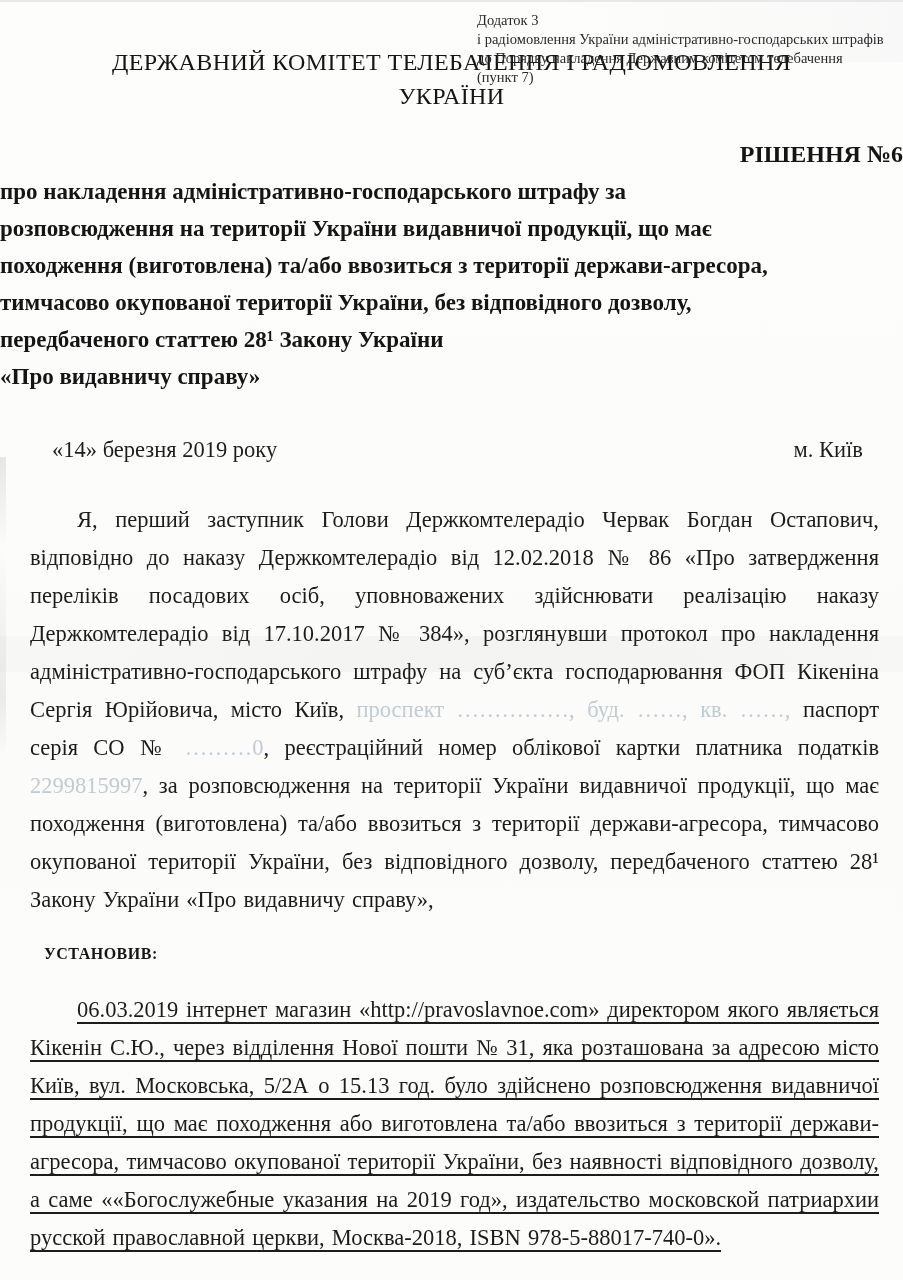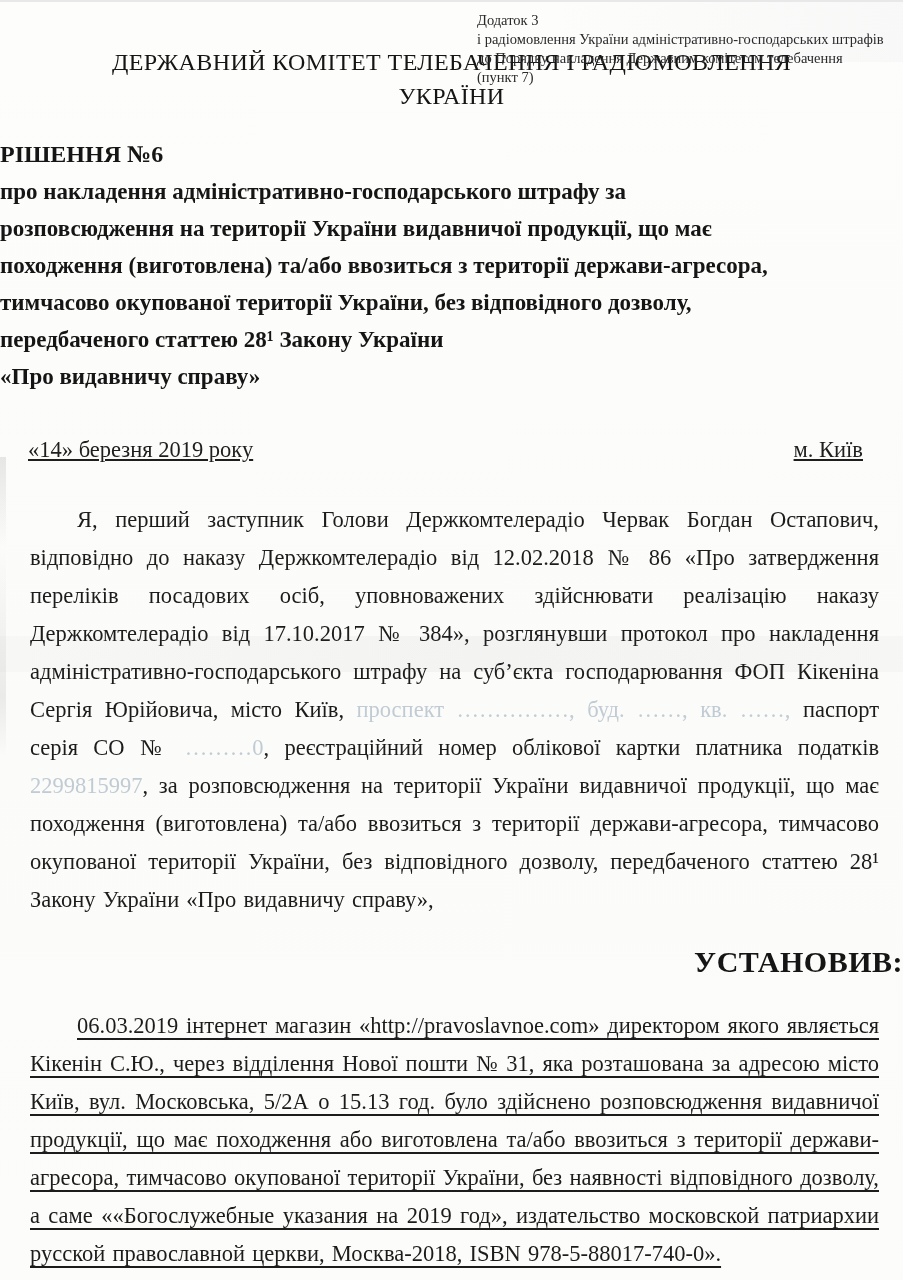--- a/index.html
+++ b/index.html
@@ -52,42 +52,41 @@
     font-size: 24px;
     font-weight: normal;
     line-height: 34px;
     letter-spacing: 0.4px;
     white-space: pre-line;
     color: #151515;
   }
 
   .decision-no {
     margin-top: 28px;
-    text-align: left;
+    text-align: right;
     font-size: 24px;
     font-weight: bold;
     color: #151515;
   }
 
   .decision-subject {
     margin-top: 5px;
     font-size: 23px;
     font-weight: bold;
     line-height: 37px;
     white-space: pre-line;
     color: #151515;
   }
 
   .date-row {
     margin-top: 42px;
-    padding: 0 40px 0 28px;
+    padding: 0 40px 0 52px;
     display: flex;
     justify-content: space-between;
     font-size: 22.5px;
-    text-decoration: underline;
   }
 
   .body-par {
     margin: 0;
     padding: 0 24px 0 30px;
     font-size: 22.5px;
     line-height: 38px;
     text-align: justify;
     word-spacing: 1.5px;
     color: #1c1c1c;
@@ -96,22 +95,22 @@
 
   .p1 { margin-top: 38px; }
 
   .redacted {
     color: #b6c3cd;
     opacity: 0.85;
   }
 
   .established {
     margin-top: 26px;
-    text-align: right;
-    font-size: 30px;
+    text-align: left;
+    font-size: 16px;
     font-weight: bold;
     letter-spacing: 0.5px;
     color: #151515;
     padding-left: 44px;
   }
 
   .p2 {
     margin-top: 28px;
     text-decoration: underline;
     text-decoration-thickness: 1.8px;

